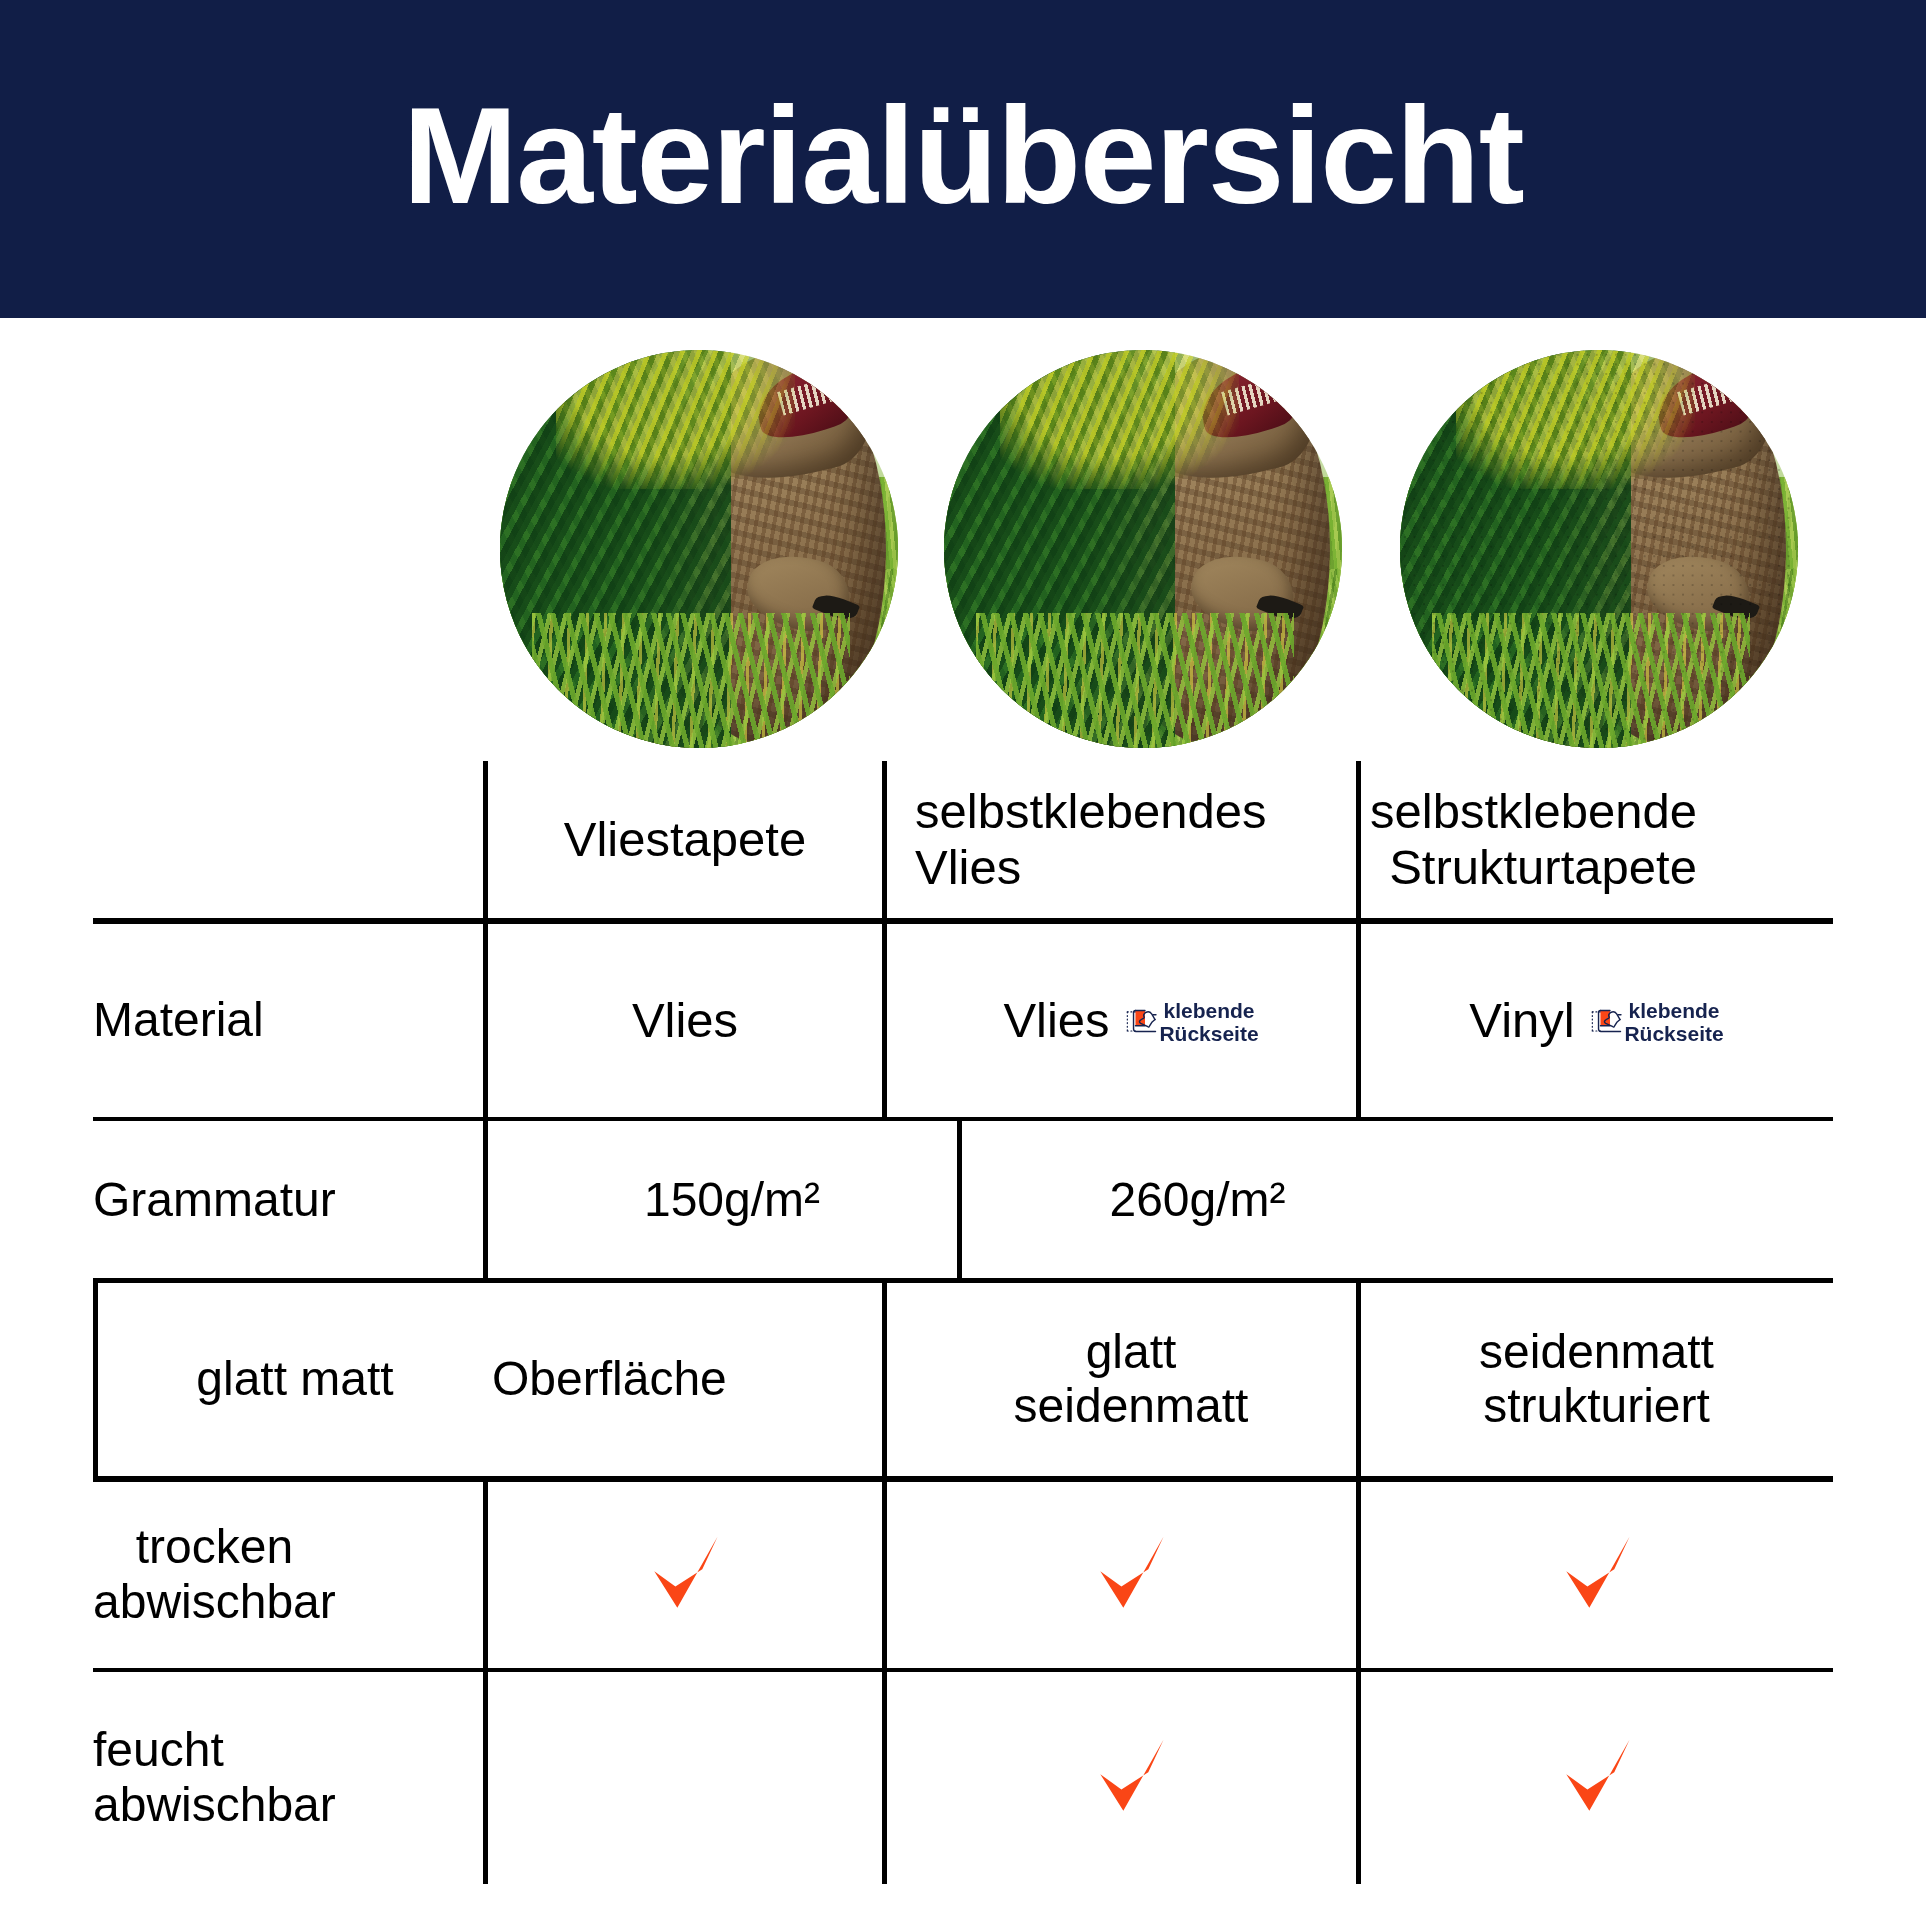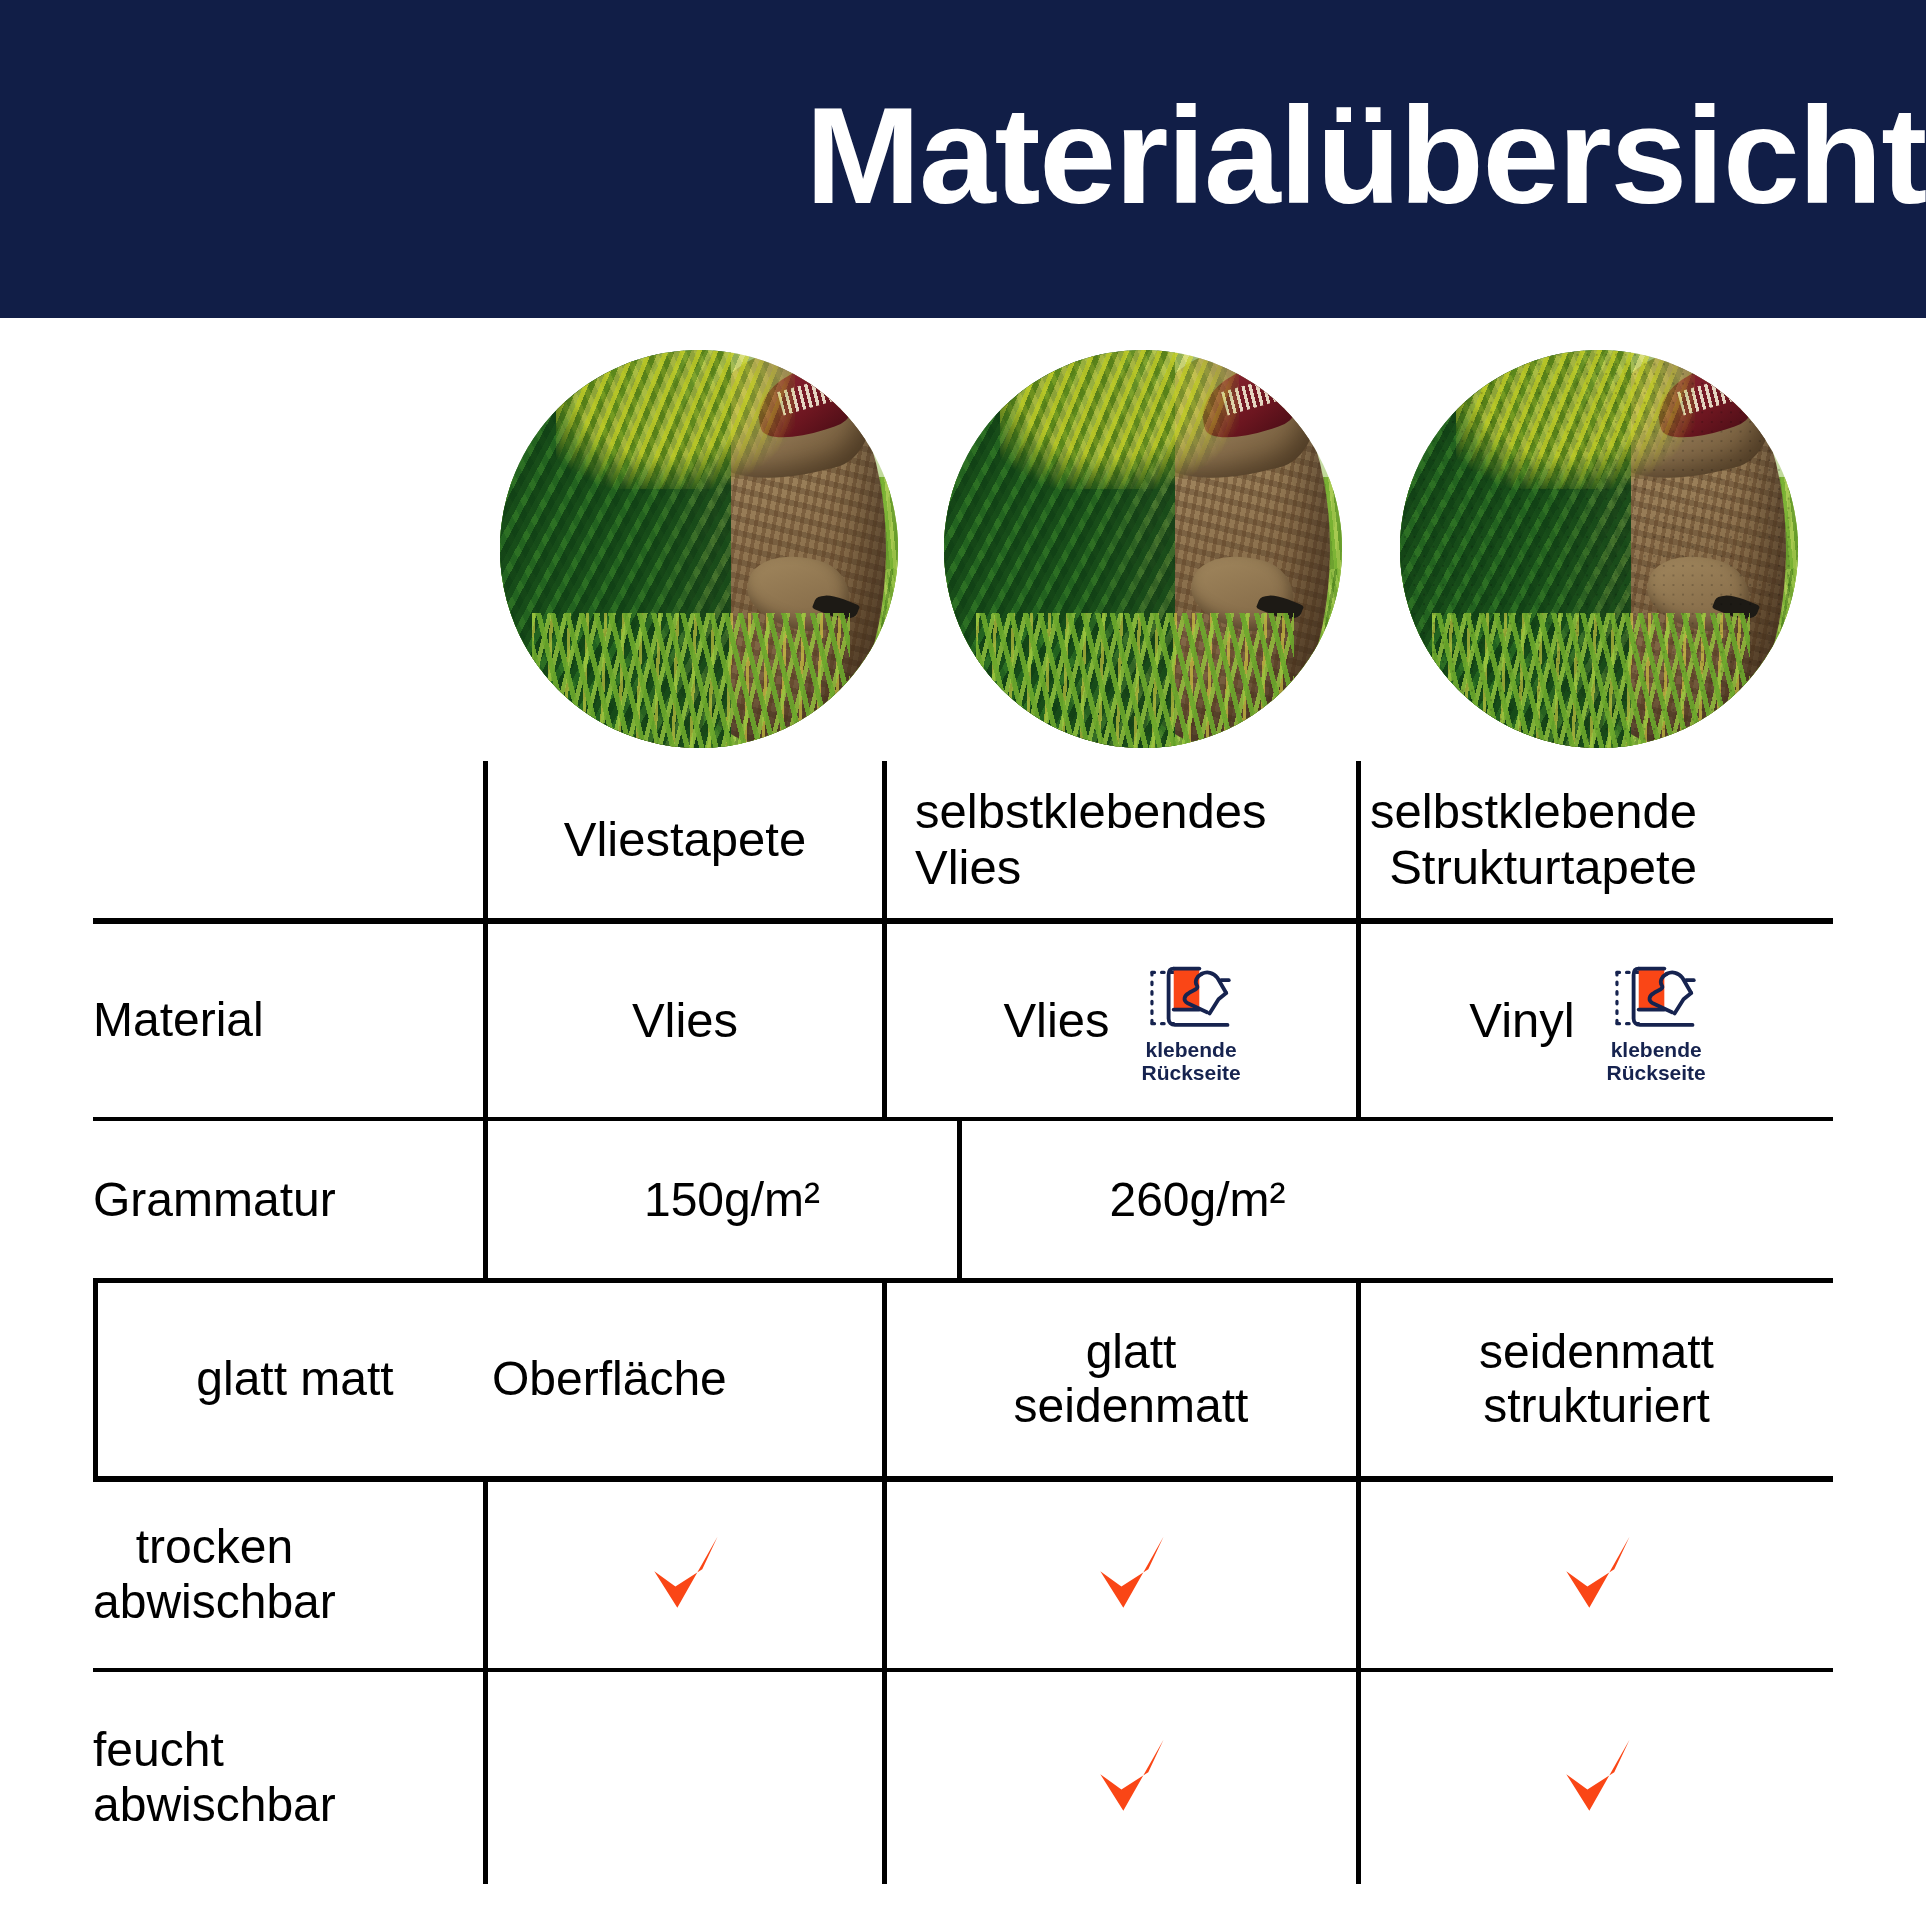--- a/index.html
+++ b/index.html
@@ -9,21 +9,21 @@
     font-family:"Liberation Sans","DejaVu Sans",sans-serif;
     -webkit-font-smoothing:antialiased;
     overflow:hidden;
   }
   .page{position:relative;width:1926px;height:1926px;background:#fff;}
 
   
   .header{
     position:absolute;left:0;top:0;width:1926px;height:318px;
     background:#111e47;
-    display:flex;align-items:center;justify-content:flex-end;
+    display:flex;align-items:center;justify-content:center;
   }
   .header-title{
     color:#ffffff;
     font-size:138px;
     font-weight:bold;
     letter-spacing:-1.3px;
     line-height:1;
     white-space:nowrap;
     transform:translateY(-3.9px);
   }
@@ -184,21 +184,21 @@
   .rfeu  .cell{height:212px;}
 
   .stack{display:flex;flex-direction:column;align-items:center;justify-content:center;line-height:1.14;}
 
   
   .matwrap{display:flex;align-items:center;justify-content:center;width:100%;gap:14px;}
   .matval{font-size:49px;}
 
   
   .badge{
-    display:flex;flex-direction:column;align-items:center;justify-content:center;
+    display:flex;flex-direction:row;align-items:center;justify-content:center;
     width:135px;flex:0 0 135px;
   }
   .badge svg{display:block;}
   .badge-text{
     margin-top:3.9px;
     color:#16234f;
     font-weight:bold;
     font-size:21px;
     line-height:1.1;
     text-align:center;

